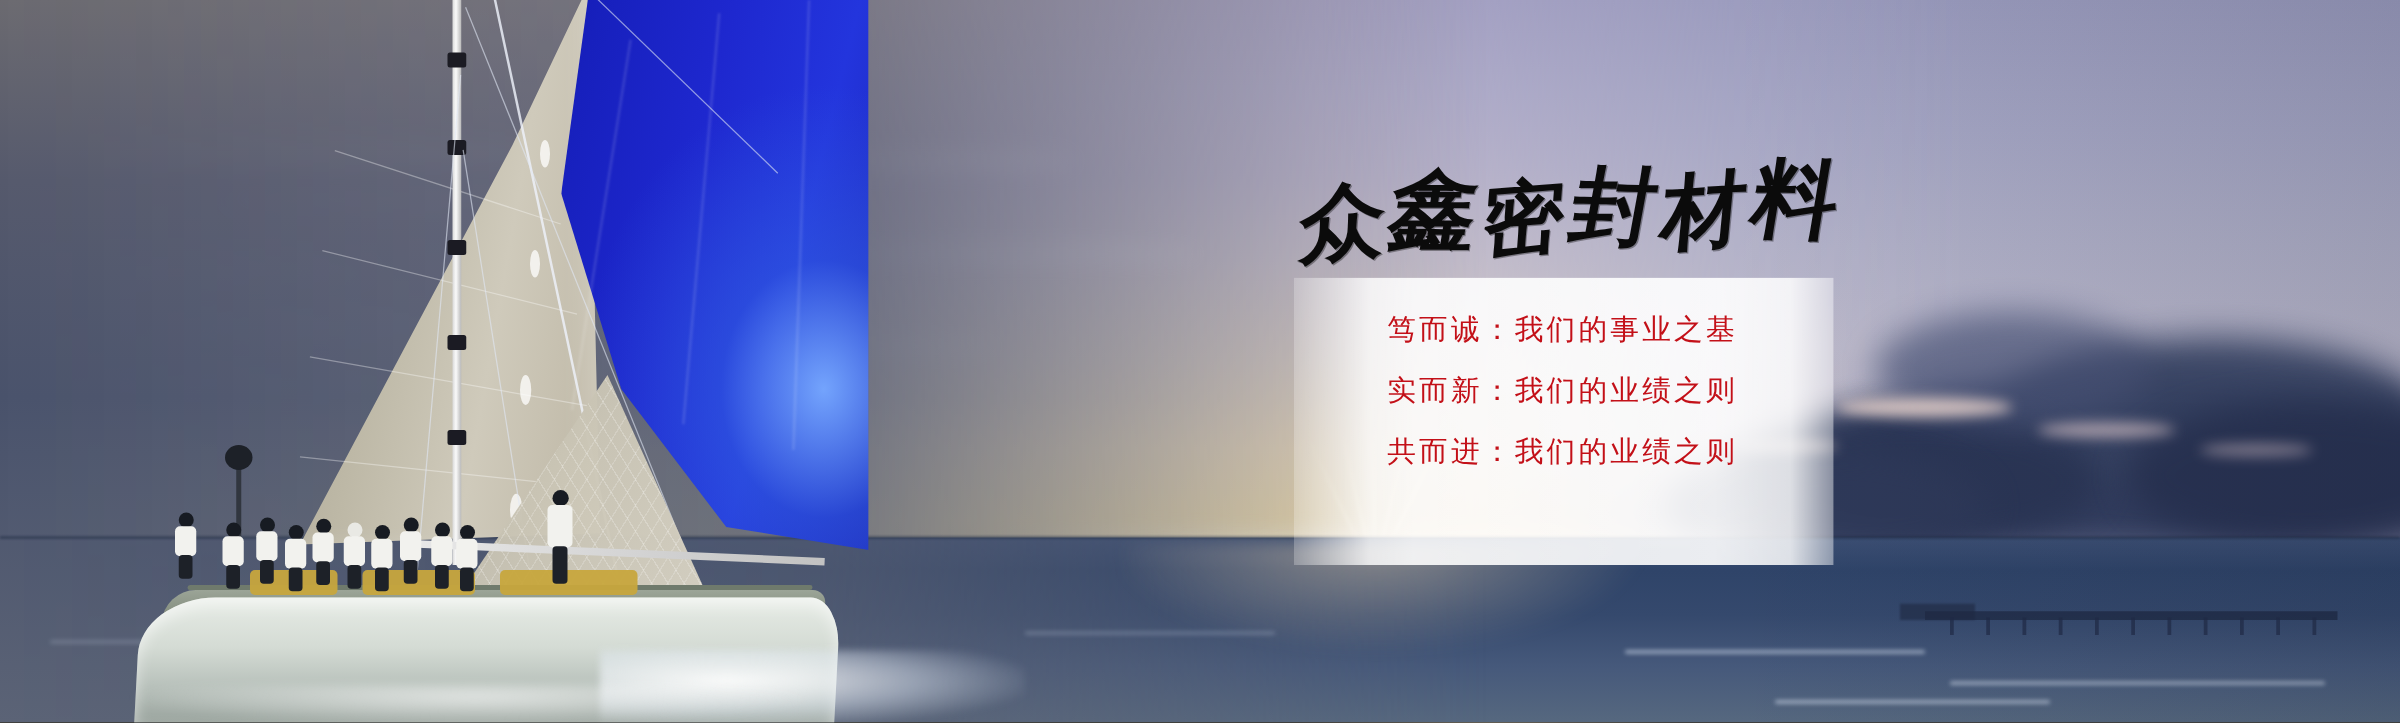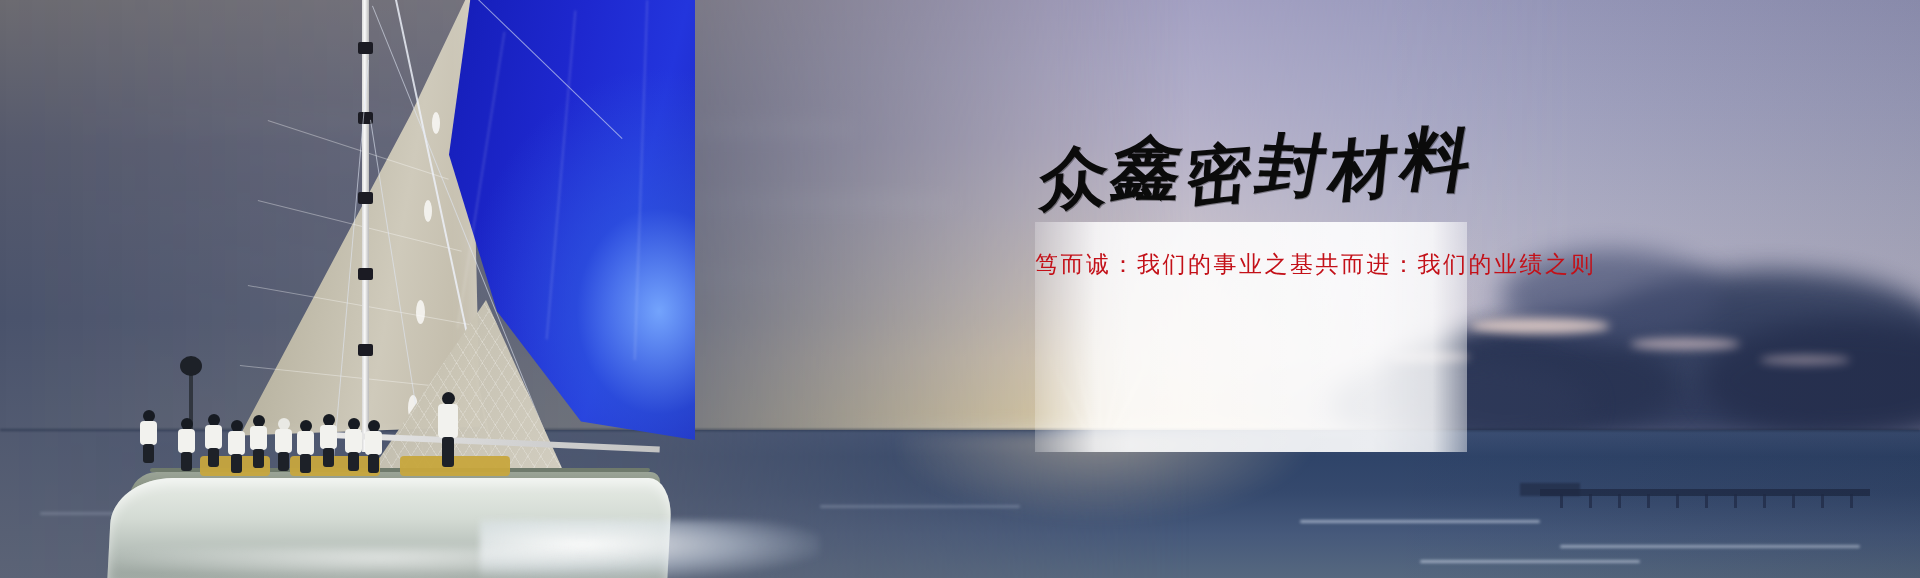--- a/index.html
+++ b/index.html
@@ -213,21 +213,21 @@
     clip-path:polygon(22px 0%, 100% 0%, 100% 100%, 0% 100%);
     display:flex; align-items:center; justify-content:center;
   }
   .redbar span{
     color:#ffffff; font-size:17px; letter-spacing:2.5px; font-weight:500;
     white-space:nowrap;
   }
 
   .slogans{
     position:absolute; left:1035px; top:248px; width:430px;
-    display:flex; flex-direction:row; gap:0;
+    display:flex; flex-direction:column; align-items:center; gap:16px;
   }
   .slogan{
     color:#c31018; font-size:23px; line-height:33px; letter-spacing:2.5px;
     white-space:nowrap; font-weight:500;
   }
 
   
   .vignette{
     position:absolute; inset:0; pointer-events:none;
     background:linear-gradient(90deg,rgba(0,0,0,0) 72%,rgba(10,16,34,.12) 100%);
@@ -391,20 +391,21 @@
     <span>鑫</span>
     <span>密</span>
     <span>封</span>
     <span>材</span>
     <span>料</span>
   </div>
 
 
   <div class="slogans">
     <div class="slogan">笃而诚：我们的事业之基</div>
+    <div class="slogan">实而新：我们的业绩之则</div>
     <div class="slogan">共而进：我们的业绩之则</div>
   </div>
 
 <div class="pierleg" style="left: 1560px;"></div>
     <div class="pierleg" style="left: 1589px;"></div>
     <div class="pierleg" style="left: 1618px;"></div>
     <div class="pierleg" style="left: 1647px;"></div>
     <div class="pierleg" style="left: 1676px;"></div>
     <div class="pierleg" style="left: 1705px;"></div>
     <div class="pierleg" style="left: 1734px;"></div>

